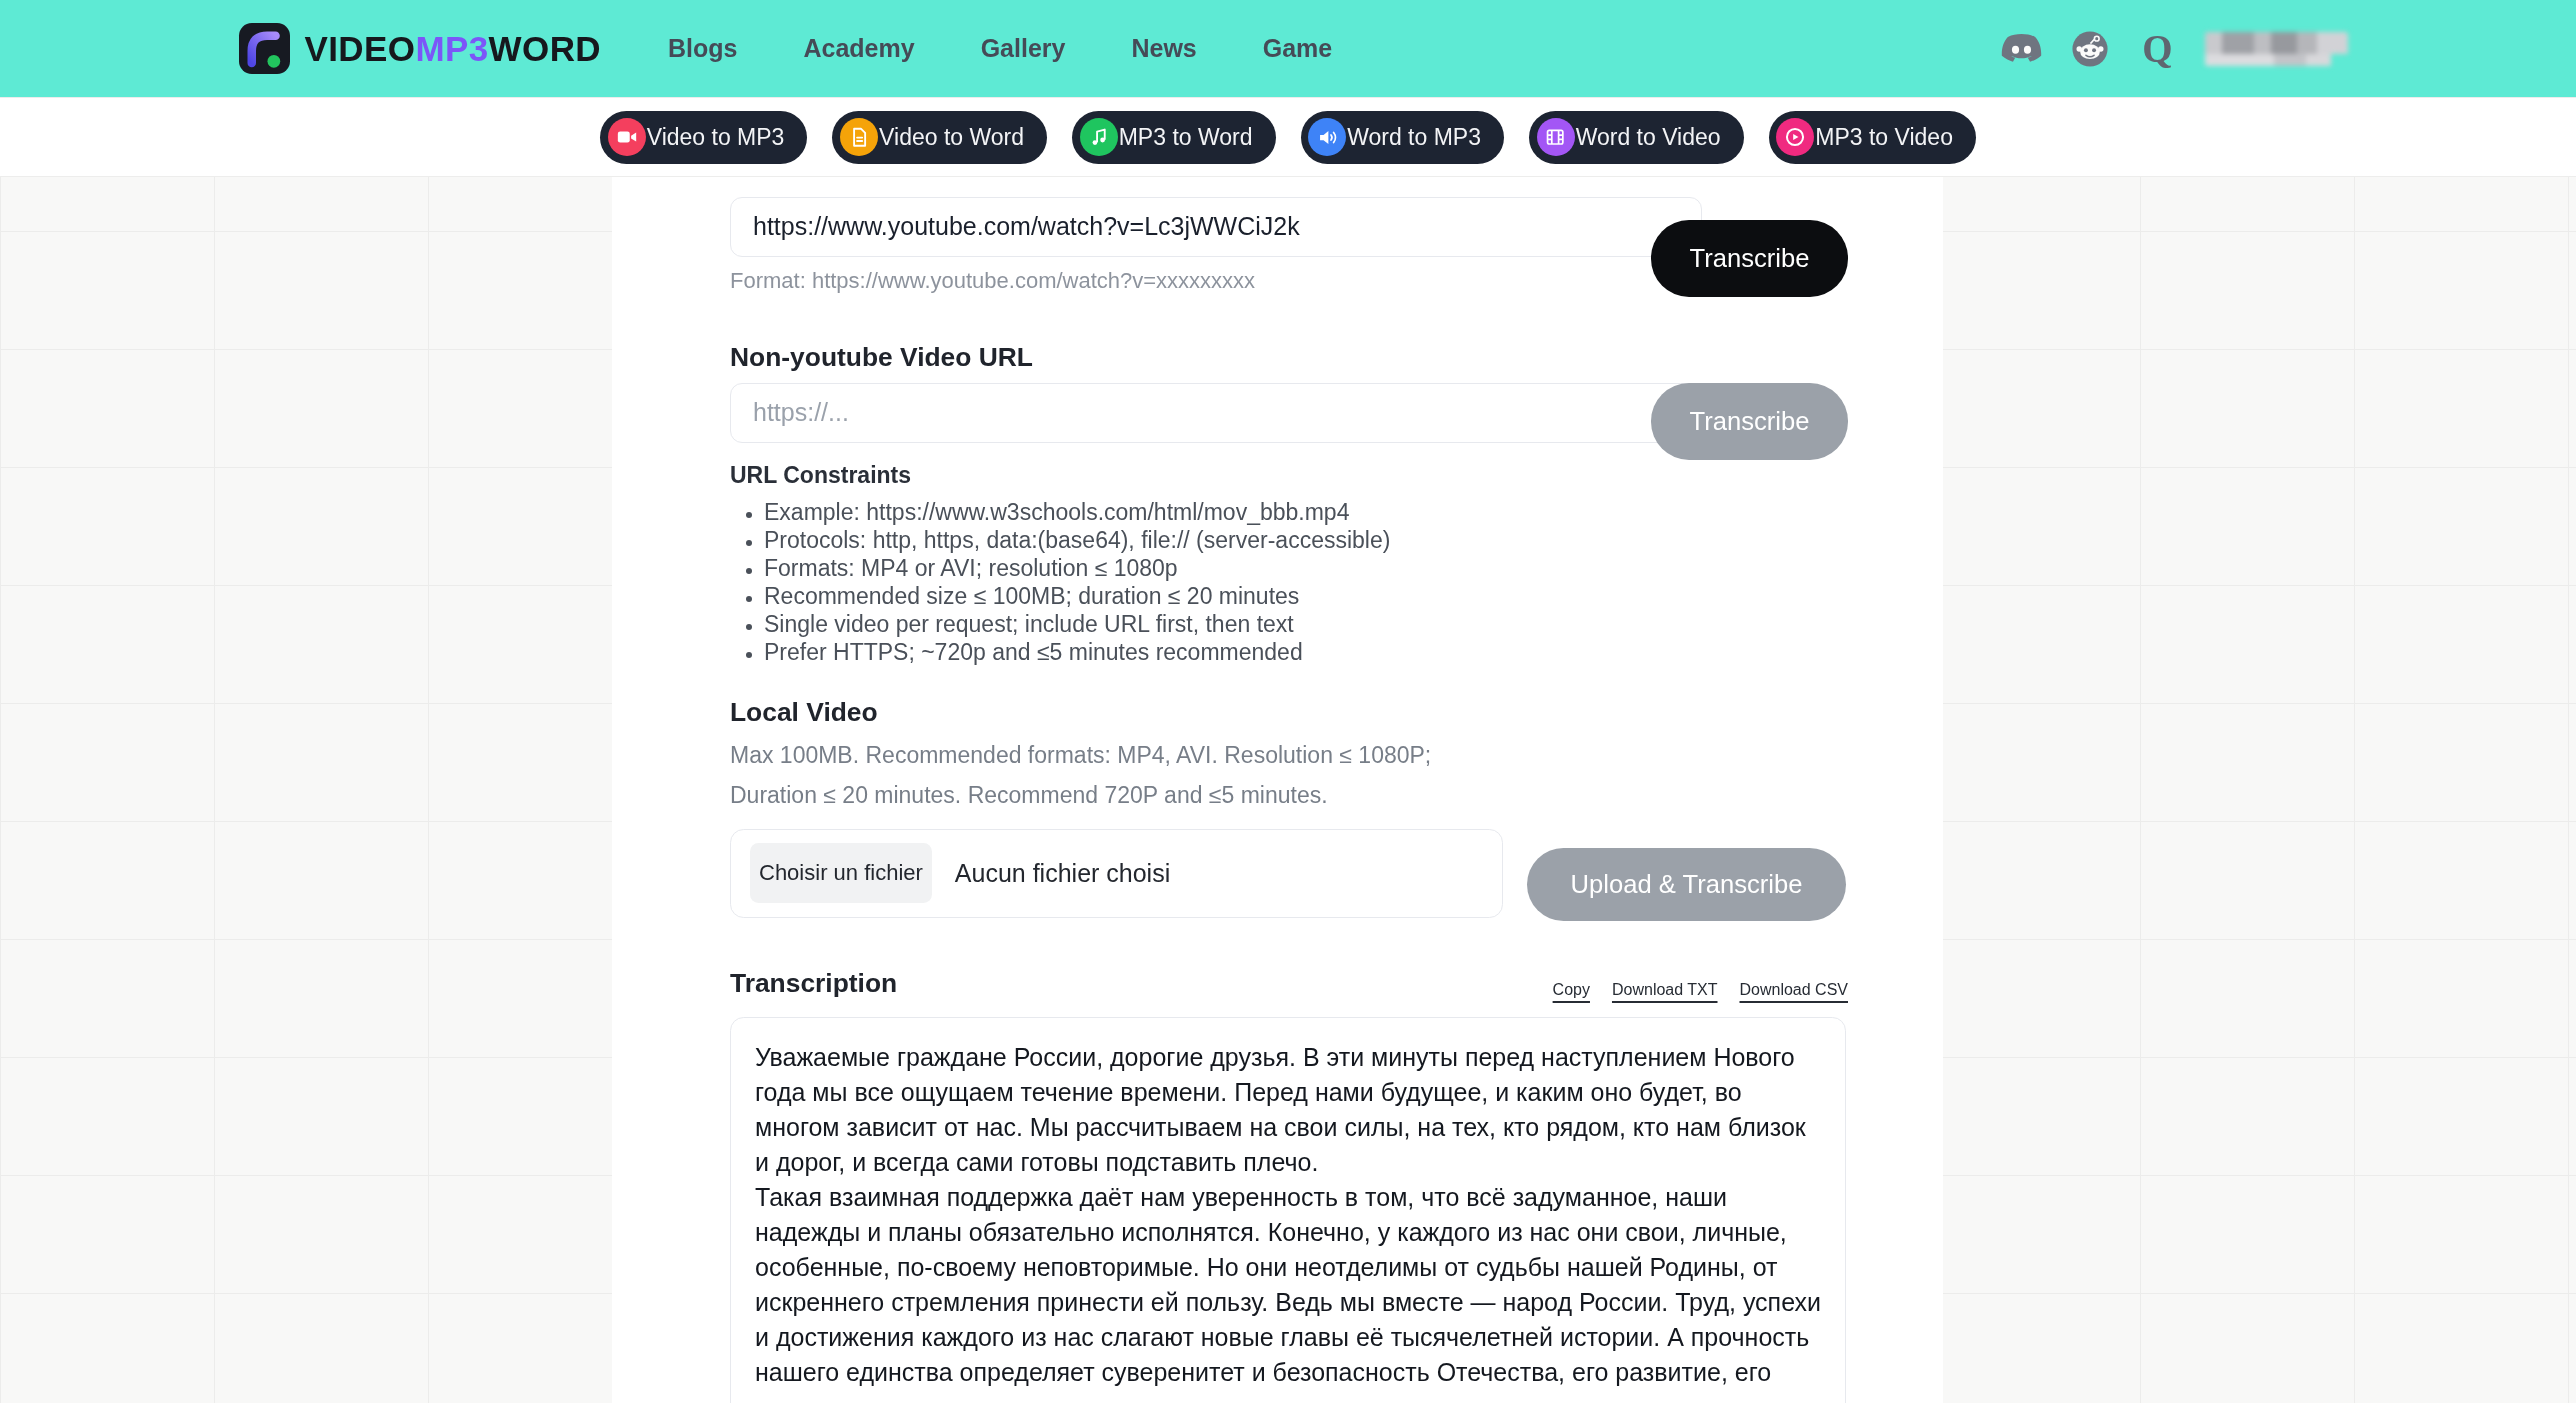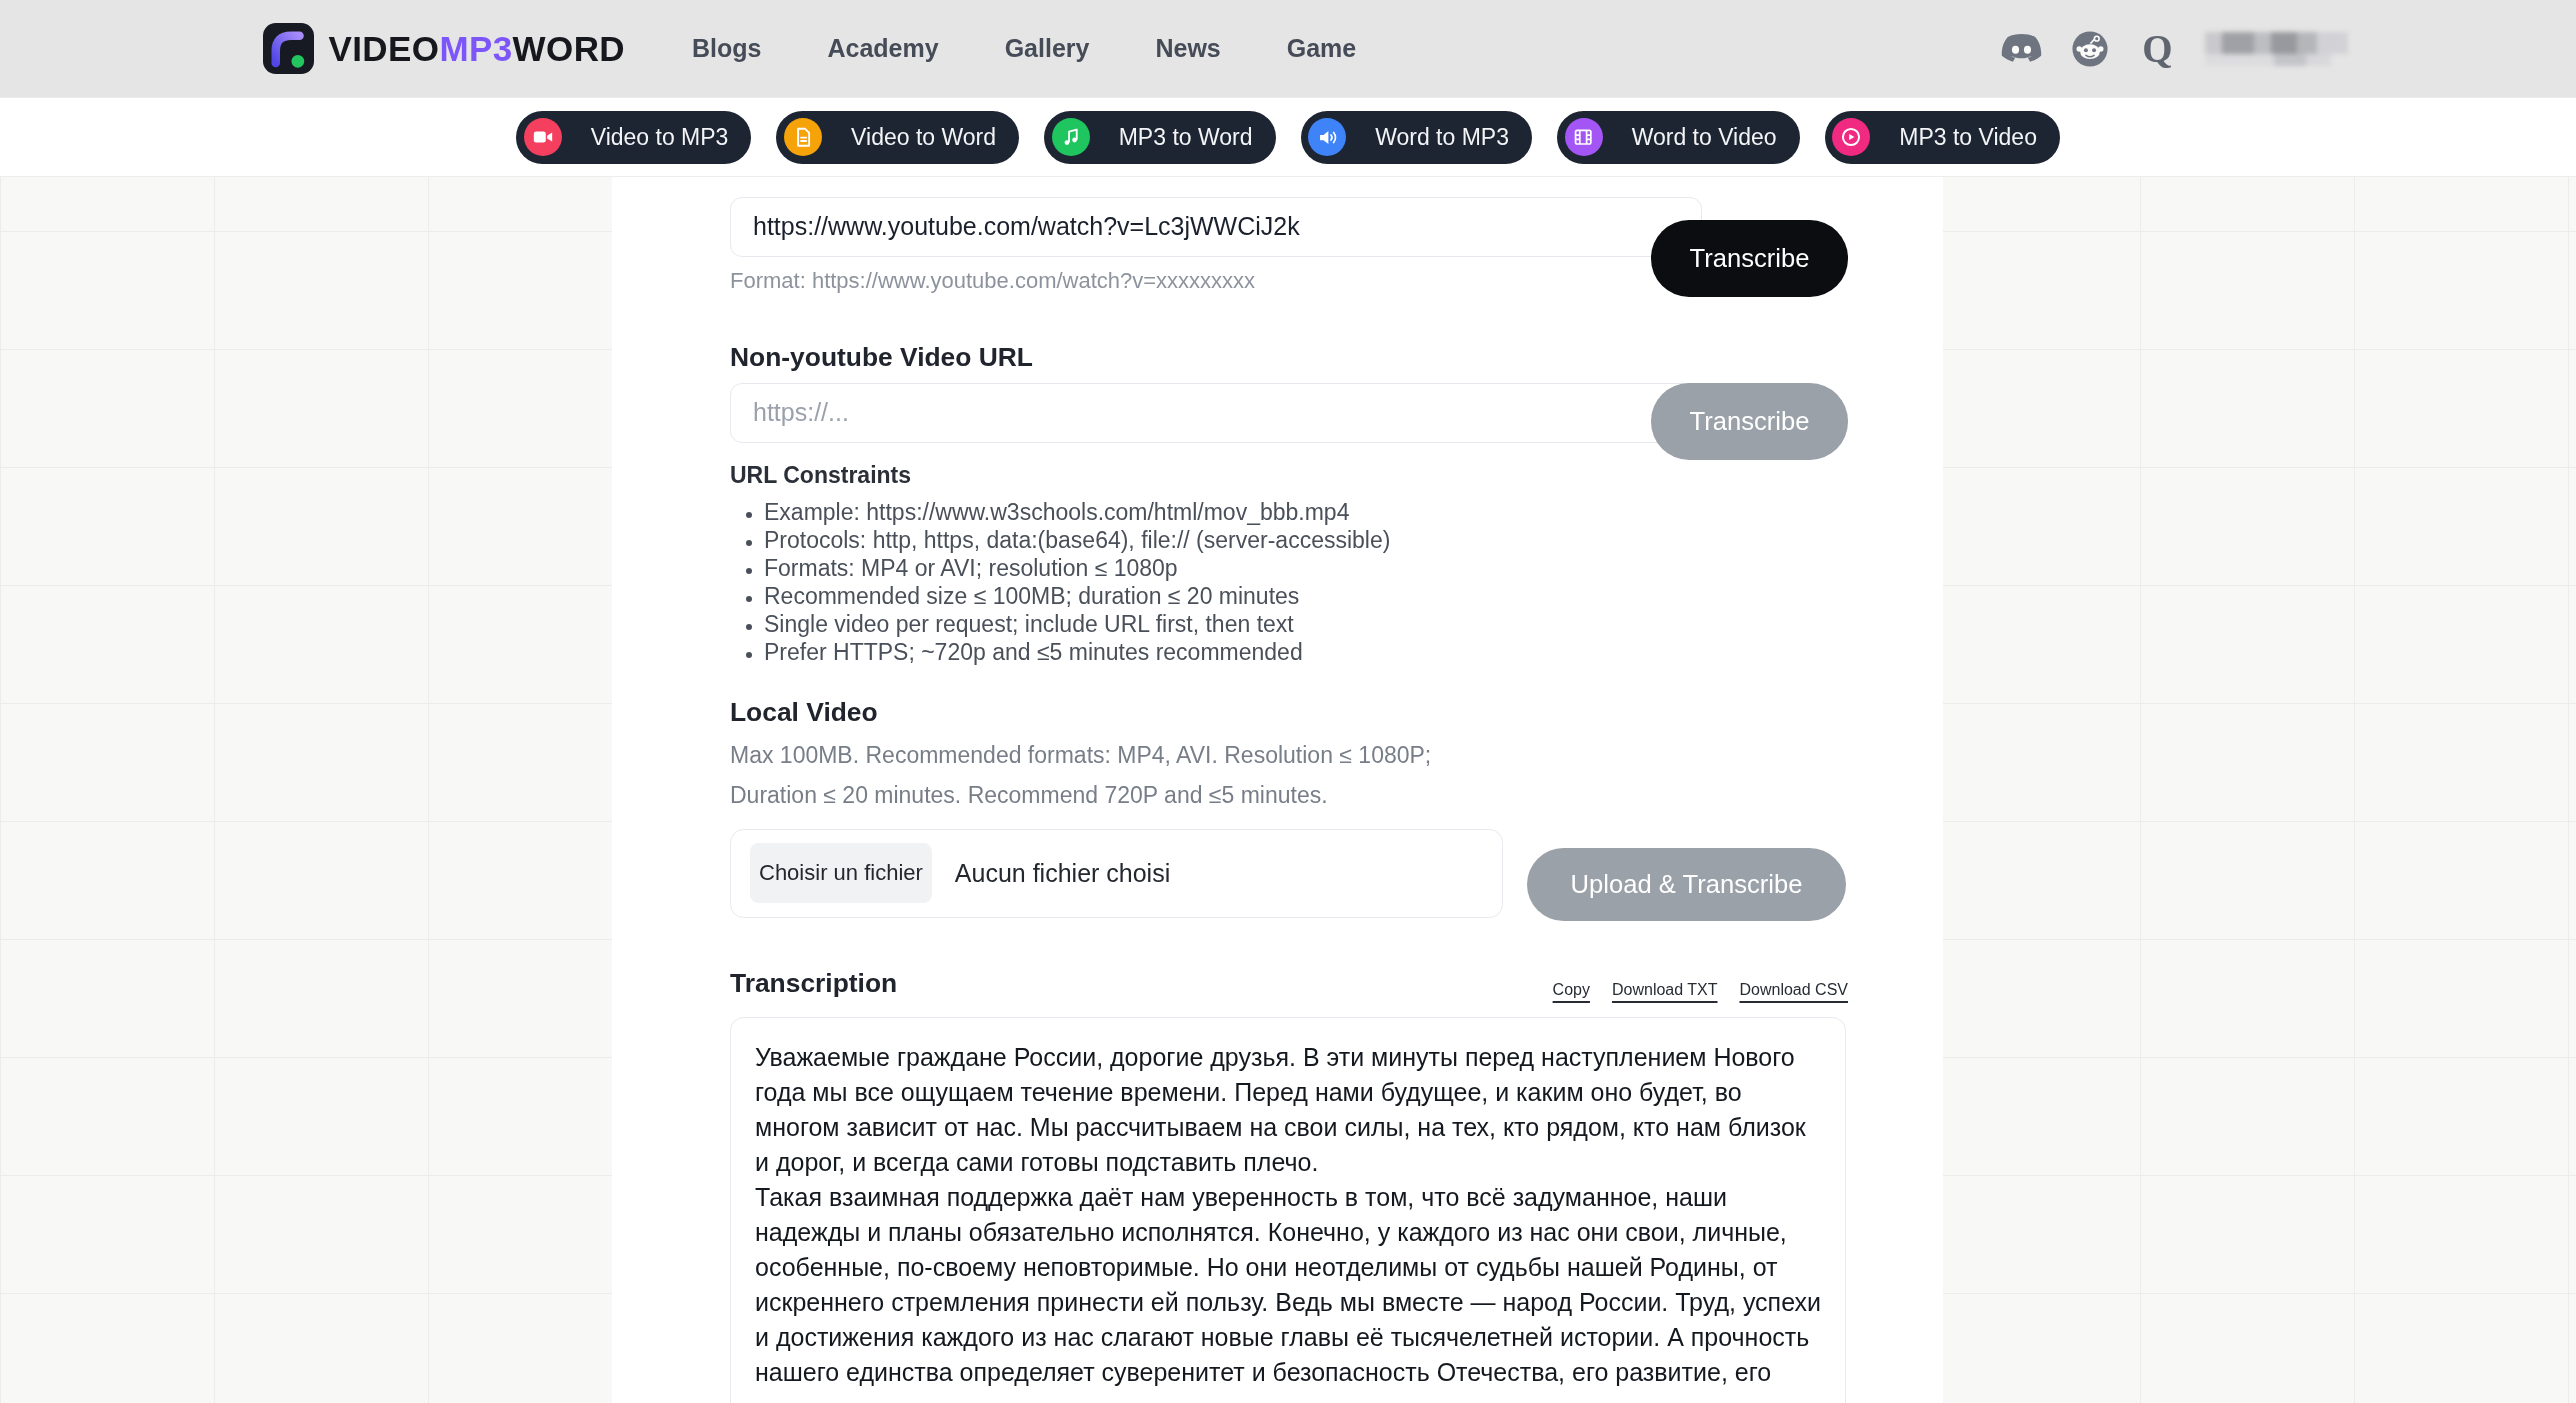--- a/index.html
+++ b/index.html
@@ -9,43 +9,43 @@
   
   .bg-grid { position:absolute; left:0; right:0; top:177px; bottom:0; z-index:0;
     background-color:#f8f8f7;
     background-image:
       linear-gradient(to right, #ececeb 1.3px, transparent 1.3px),
       linear-gradient(to bottom, #ececeb 1.3px, transparent 1.3px);
     background-size:214px 118px;
     background-position:0px 54px; }
 
   
-  .header { position:absolute; top:0; left:0; right:0; height:98px; background:#e5e5e5;
-    border-bottom:0.9px solid #ececec; display:flex; align-items:center; z-index:3;padding-left:24px; }
+  .header { position:absolute; top:0; left:0; right:0; height:98px; background:#5eead4;
+    border-bottom:0.9px solid #ececec; display:flex; align-items:center; z-index:3; }
   .logo { display:flex; align-items:center; gap:14.5px; margin-left:239px; cursor:pointer; }
   .logo-icon { width:51px; height:51px; border-radius:12.8px; background:#171a22;
     display:flex; align-items:center; justify-content:center; }
   .brand { font-size:35px; font-weight:800; letter-spacing:0.4px; color:#16181d; white-space:nowrap; }
   .brand .accent { color:#7c56f8; }
   .nav { display:flex; gap:66px; margin-left:67px; }
   .nav-item { font-size:25px; font-weight:700; color:#454b57; cursor:pointer; }
   .header-right { margin-left:auto; margin-right:228px; display:flex; align-items:center; gap:27px; }
   .soc { width:41px; height:34px; display:flex; align-items:center; justify-content:center; cursor:pointer; }
   .quora-q { font-family:"Liberation Serif", serif; font-size:39px; font-weight:700; color:#5f6670; line-height:34px; }
   .blurred { width:143px; height:34px; filter:blur(2.6px); border-radius:2.6px; overflow:hidden; }
   .blurred .b1 { height:22px;
     background:linear-gradient(90deg,#c9c9cd 0 12%,#9fa1a6 12% 34%,#bdbec2 34% 46%,#97999e 46% 64%,#b5b6ba 64% 78%,#d2d2d6 78% 100%); }
   .blurred .b2 { height:12px; width:88%;
     background:linear-gradient(90deg,#dcdcdf 0 55%,#c3c4c8 55% 80%,#d8d8db 80% 100%); }
 
   
   .pills { position:absolute; top:98px; left:0; right:0; height:79px; background:#ffffff;
     border-bottom:0.9px solid #ededec; display:flex; align-items:center; justify-content:center; gap:25px; z-index:2; }
   .pill { height:53px; border-radius:26.4px; background:#1d2432; color:#f3f4f6; display:flex;
-    align-items:center; gap:29px; padding:0 23px 0 7.7px; font-size:23px; font-weight:500;
+    align-items:center; gap:1px; padding:0 23px 0 7.7px; font-size:23px; font-weight:500;
     cursor:pointer; white-space:nowrap; }
   .pill-icon { width:38px; height:38px; border-radius:50%; flex:0 0 38px;
     display:flex; align-items:center; justify-content:center; }
 
   
   .panel { position:absolute; left:612px; top:177px; width:1331px; bottom:0; background:#ffffff; z-index:1; }
   .content { padding-top:19.6px; margin-left:118px; width:1118px; }
 
   .input-row { display:flex; gap:29px; }
   .input-col { width:892px; }

